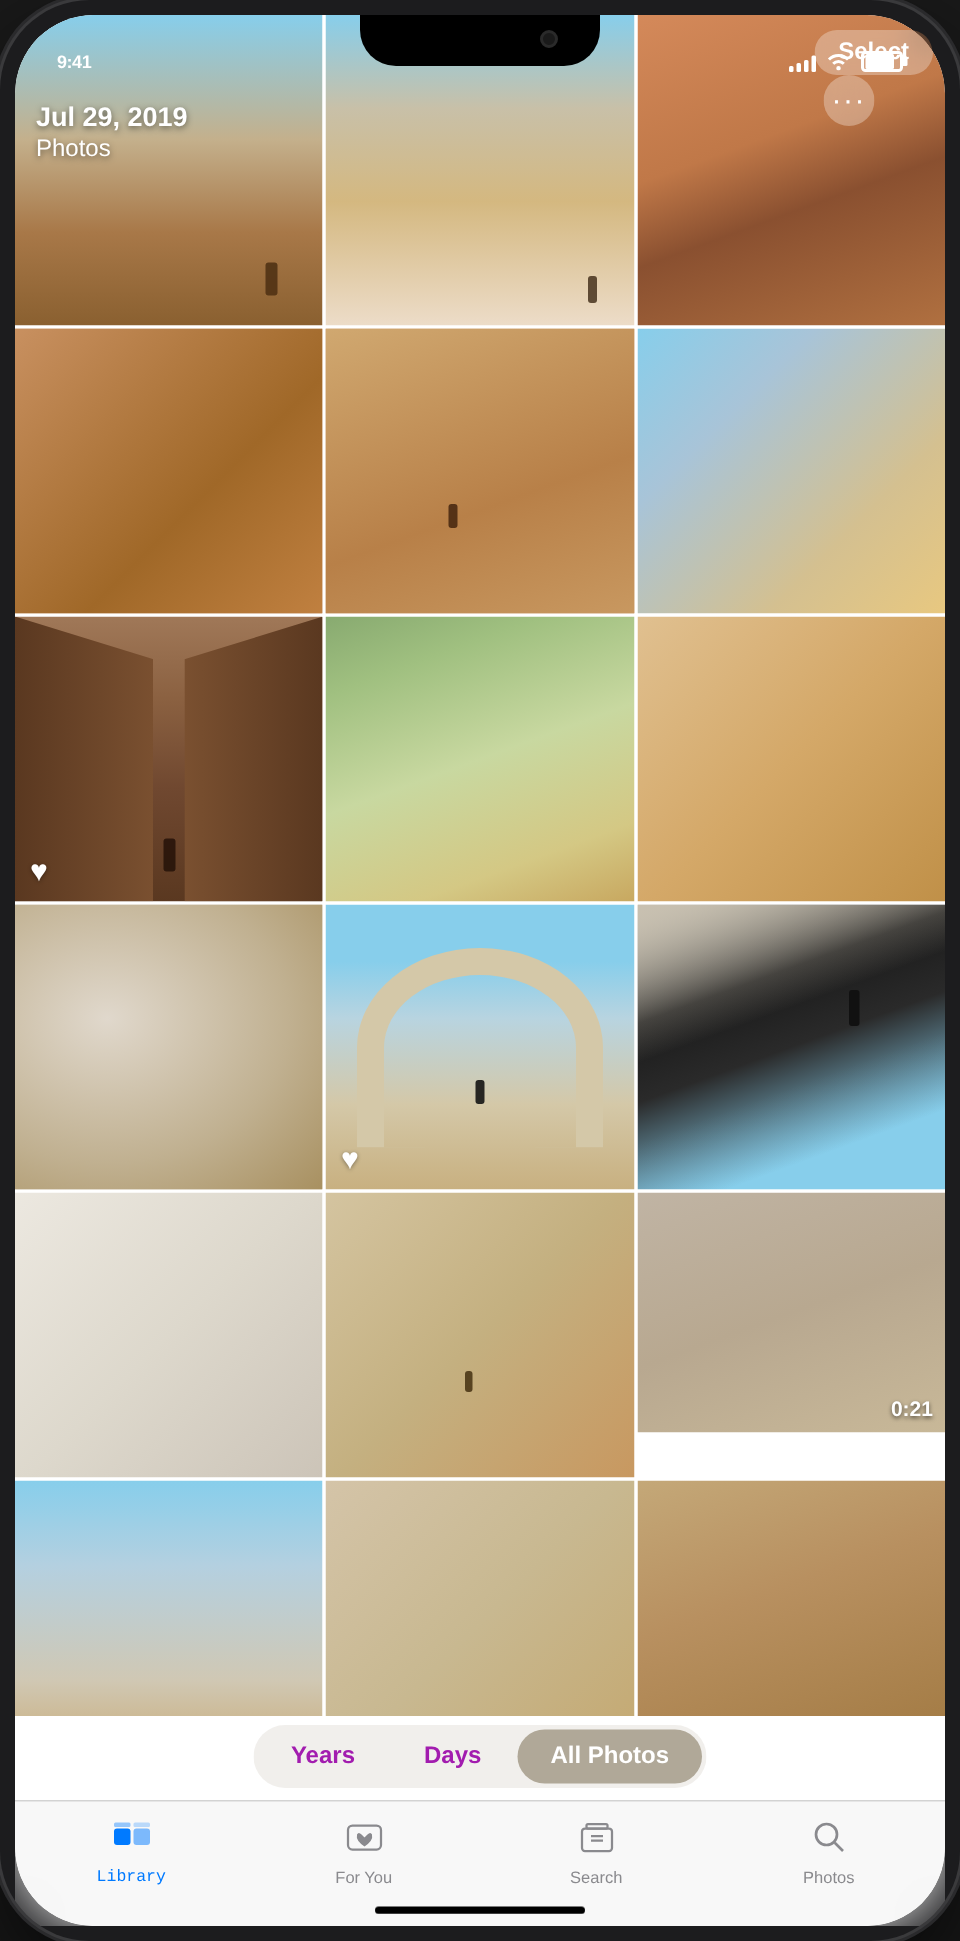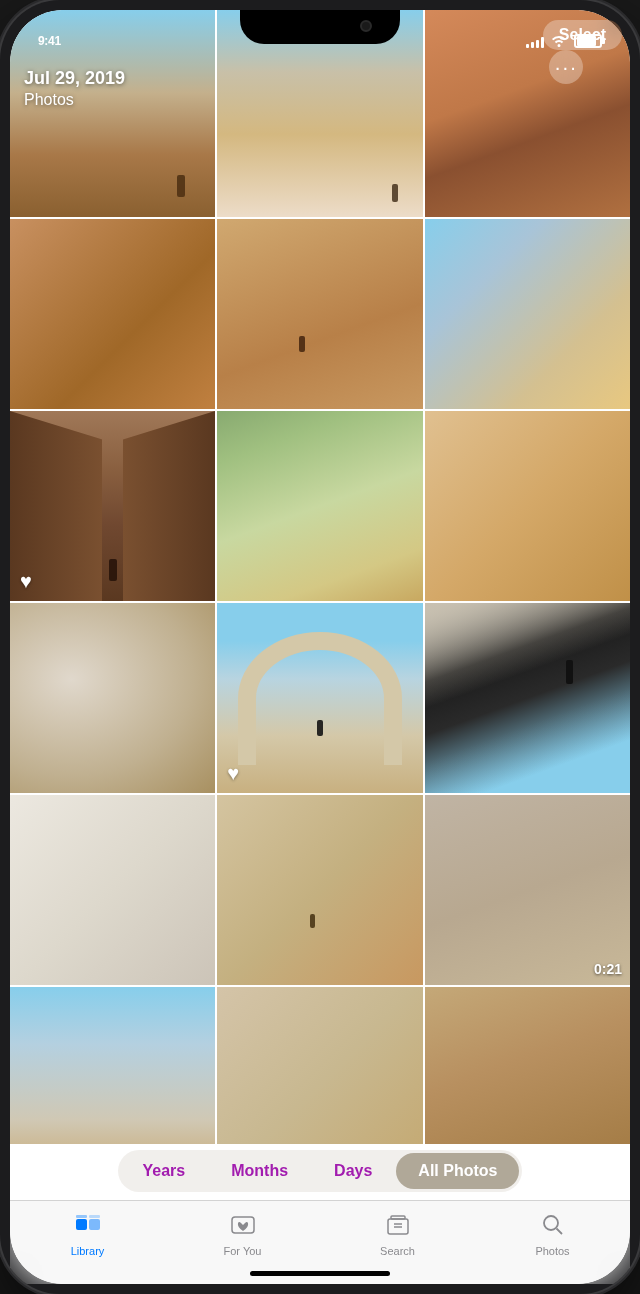--- a/index.html
+++ b/index.html
@@ -320,20 +320,21 @@
       line-height: 1;
     }
 
     .tab-label {
       font-size: 11px;
       font-weight: 500;
     }
 
     .tab-item.active .tab-label {
       color: #007AFF;
+      font-family: Liberation Mono, monospace;
     }
 
     .tab-item.active .tab-icon {
       color: #007AFF;
     }
 
     .tab-item:not(.active) .tab-label {
       color: #8a8a8e;
     }
 
@@ -480,21 +481,21 @@
             <div style="width:100%;height:100%;background:linear-gradient(135deg,#ece8e0 0%,#ddd8cc 50%,#ccc4b8 100%);">
             </div>
           </div>
 
           <div class="grid-cell" style="height:190px;position:relative;">
             <div style="width:100%;height:100%;background:linear-gradient(135deg,#d4c4a0 0%,#c4b080 50%,#c89860 100%);">
               <div style="position:absolute;bottom:30%;left:45%;width:5px;height:14px;background:rgba(60,40,10,0.8);border-radius:2px;"></div>
             </div>
           </div>
 
-          <div class="grid-cell" style="height:190px;position:relative;">
+          <div class="grid-cell" style="height:160px;position:relative;">
             <div style="width:100%;height:100%;background:linear-gradient(160deg,#c0b4a4 0%,#b8a890 50%,#c8b898 100%);">
             </div>
             <div class="video-badge">0:21</div>
           </div>
 
           <div class="grid-cell" style="height:190px;">
             <div style="width:100%;height:100%;background:linear-gradient(180deg,#87CEEB 0%,#b4d0e0 30%,#d0c8b4 70%,#c8a870 100%);">
             </div>
           </div>
 
@@ -507,21 +508,20 @@
             <div style="width:100%;height:100%;background:linear-gradient(160deg,#c4a878 0%,#b89060 40%,#a07840 100%);">
             </div>
           </div>
 
         </div>
       </div>
 
       <div class="tab-filter-bar">
         <div class="filter-pills">
           <button class="filter-pill">Years</button>
-          <button class="filter-pill">Months</button>
           <button class="filter-pill">Days</button>
           <button class="filter-pill active">All Photos</button>
         </div>
       </div>
 
       <div class="tab-bar">
 
         <div class="tab-item active">
           <span class="tab-icon">
             <svg width="28" height="24" viewBox="0 0 28 24" fill="#007AFF">

